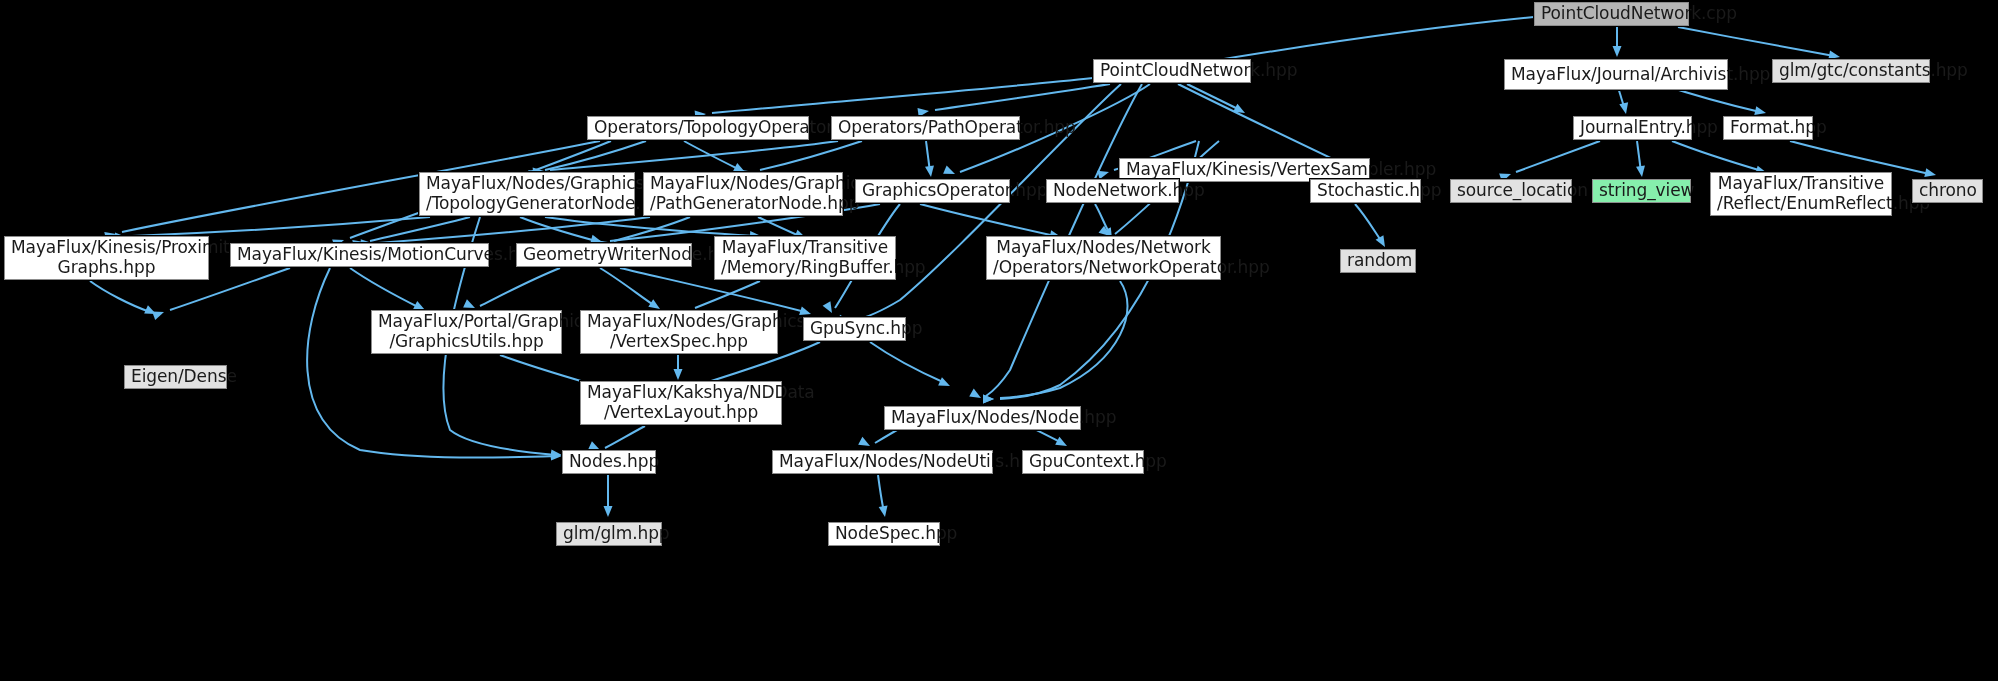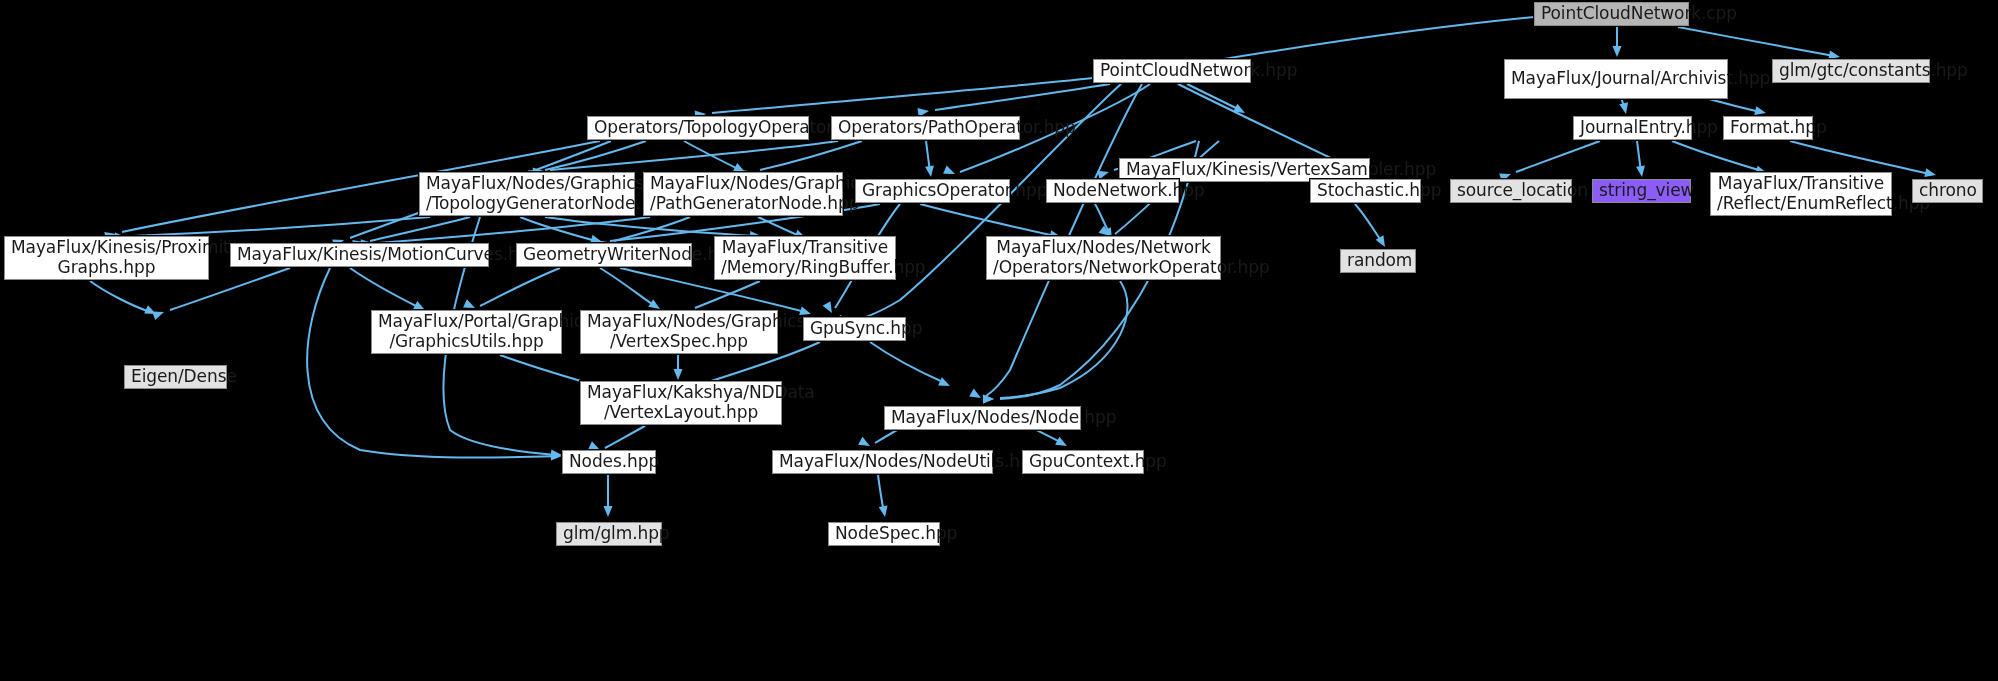--- a/index.html
+++ b/index.html
@@ -175,36 +175,36 @@
       <path d="M1000,412 C1020,422 1045,434 1062,443" stroke="#63b8ee" stroke-width="2" fill="none"></path>
       <polygon points="0,0 -11,-4.5 -11,4.5" fill="#63b8ee" transform="translate(1067,446) rotate(28)"></polygon>
       <path d="M608,475 L608,512" stroke="#63b8ee" stroke-width="2" fill="none"></path>
       <polygon points="0,0 -11,-4.5 -11,4.5" fill="#63b8ee" transform="translate(608,517) rotate(90)"></polygon>
       <path d="M878,475 C880,490 882,503 884,512" stroke="#63b8ee" stroke-width="2" fill="none"></path>
       <polygon points="0,0 -11,-4.5 -11,4.5" fill="#63b8ee" transform="translate(885,517) rotate(80)"></polygon>
     </svg>
   <div id="node-layer">
       <div class="node root" style="left: 1534px; top: 2px; width: 155px; height: 24px; background: rgb(181, 181, 181); border-color: rgb(140, 140, 140); color: rgb(26, 26, 26);"><span class="label">PointCloudNetwork.cpp</span></div>
       <div class="node" style="left: 1093px; top: 59px; width: 158px; height: 24px; background: rgb(255, 255, 255); border-color: rgb(140, 140, 140); color: rgb(26, 26, 26);"><span class="label">PointCloudNetwork.hpp</span></div>
-      <div class="node" style="left: 1504px; top: 59px; width: 224px; height: 40px; background: rgb(255, 255, 255); border-color: rgb(140, 140, 140); color: rgb(26, 26, 26);"><span class="label">MayaFlux/Journal/Archivist.hpp</span></div>
+      <div class="node" style="left: 1504px; top: 59px; width: 224px; height: 31px; background: rgb(255, 255, 255); border-color: rgb(140, 140, 140); color: rgb(26, 26, 26);"><span class="label">MayaFlux/Journal/Archivist.hpp</span></div>
       <div class="node external" style="left: 1772px; top: 59px; width: 158px; height: 24px; background: rgb(226, 226, 226); border-color: rgb(140, 140, 140); color: rgb(26, 26, 26);"><span class="label">glm/gtc/constants.hpp</span></div>
       <div class="node" style="left: 587px; top: 116px; width: 222px; height: 24px; background: rgb(255, 255, 255); border-color: rgb(140, 140, 140); color: rgb(26, 26, 26);"><span class="label">Operators/TopologyOperator.hpp</span></div>
       <div class="node" style="left: 831px; top: 116px; width: 189px; height: 24px; background: rgb(255, 255, 255); border-color: rgb(140, 140, 140); color: rgb(26, 26, 26);"><span class="label">Operators/PathOperator.hpp</span></div>
       <div class="node" style="left: 1119px; top: 116px; width: 251px; height: 24px; background: rgb(255, 255, 255); border-color: rgb(140, 140, 140); color: rgb(26, 26, 26); margin-top: 42px;"><span class="label">MayaFlux/Kinesis/VertexSampler.hpp</span></div>
       <div class="node" style="left: 1573px; top: 116px; width: 119px; height: 24px; background: rgb(255, 255, 255); border-color: rgb(140, 140, 140); color: rgb(26, 26, 26);"><span class="label">JournalEntry.hpp</span></div>
       <div class="node" style="left: 1723px; top: 116px; width: 90px; height: 24px; background: rgb(255, 255, 255); border-color: rgb(140, 140, 140); color: rgb(26, 26, 26);"><span class="label">Format.hpp</span></div>
       <div class="node" style="left: 419px; top: 172px; width: 216px; height: 44px; background: rgb(255, 255, 255); border-color: rgb(140, 140, 140); color: rgb(26, 26, 26);"><span class="label">MayaFlux/Nodes/Graphics
 /TopologyGeneratorNode.hpp</span></div>
       <div class="node" style="left: 643px; top: 172px; width: 200px; height: 44px; background: rgb(255, 255, 255); border-color: rgb(140, 140, 140); color: rgb(26, 26, 26);"><span class="label">MayaFlux/Nodes/Graphics
 /PathGeneratorNode.hpp</span></div>
       <div class="node" style="left: 855px; top: 179px; width: 155px; height: 24px; background: rgb(255, 255, 255); border-color: rgb(140, 140, 140); color: rgb(26, 26, 26);"><span class="label">GraphicsOperator.hpp</span></div>
       <div class="node" style="left: 1046px; top: 179px; width: 133px; height: 24px; background: rgb(255, 255, 255); border-color: rgb(140, 140, 140); color: rgb(26, 26, 26);"><span class="label">NodeNetwork.hpp</span></div>
       <div class="node" style="left: 1310px; top: 179px; width: 111px; height: 24px; background: rgb(255, 255, 255); border-color: rgb(140, 140, 140); color: rgb(26, 26, 26);"><span class="label">Stochastic.hpp</span></div>
       <div class="node external" style="left: 1450px; top: 179px; width: 122px; height: 24px; background: rgb(226, 226, 226); border-color: rgb(140, 140, 140); color: rgb(26, 26, 26);"><span class="label">source_location</span></div>
-      <div class="node external" style="left: 1592px; top: 179px; width: 99px; height: 24px; background: #8b5cf6; border-color: rgb(140, 140, 140); color: rgb(26, 26, 26);"><span class="label">string_view</span></div>
+      <div class="node external" style="left: 1592px; top: 179px; width: 99px; height: 24px; background: #86efac; border-color: rgb(140, 140, 140); color: rgb(26, 26, 26);"><span class="label">string_view</span></div>
       <div class="node" style="left: 1710px; top: 172px; width: 182px; height: 44px; background: rgb(255, 255, 255); border-color: rgb(140, 140, 140); color: rgb(26, 26, 26);"><span class="label">MayaFlux/Transitive
 /Reflect/EnumReflect.hpp</span></div>
       <div class="node external" style="left: 1912px; top: 179px; width: 71px; height: 24px; background: rgb(226, 226, 226); border-color: rgb(140, 140, 140); color: rgb(26, 26, 26);"><span class="label">chrono</span></div>
       <div class="node" style="left: 4px; top: 236px; width: 205px; height: 44px; background: rgb(255, 255, 255); border-color: rgb(140, 140, 140); color: rgb(26, 26, 26);"><span class="label">MayaFlux/Kinesis/Proximity
 Graphs.hpp</span></div>
       <div class="node" style="left: 230px; top: 243px; width: 259px; height: 24px; background: rgb(255, 255, 255); border-color: rgb(140, 140, 140); color: rgb(26, 26, 26);"><span class="label">MayaFlux/Kinesis/MotionCurves.hpp</span></div>
       <div class="node" style="left: 516px; top: 243px; width: 176px; height: 24px; background: rgb(255, 255, 255); border-color: rgb(140, 140, 140); color: rgb(26, 26, 26);"><span class="label">GeometryWriterNode.hpp</span></div>
       <div class="node" style="left: 714px; top: 236px; width: 182px; height: 44px; background: rgb(255, 255, 255); border-color: rgb(140, 140, 140); color: rgb(26, 26, 26);"><span class="label">MayaFlux/Transitive
 /Memory/RingBuffer.hpp</span></div>
       <div class="node" style="left: 986px; top: 236px; width: 235px; height: 44px; background: rgb(255, 255, 255); border-color: rgb(140, 140, 140); color: rgb(26, 26, 26);"><span class="label">MayaFlux/Nodes/Network

